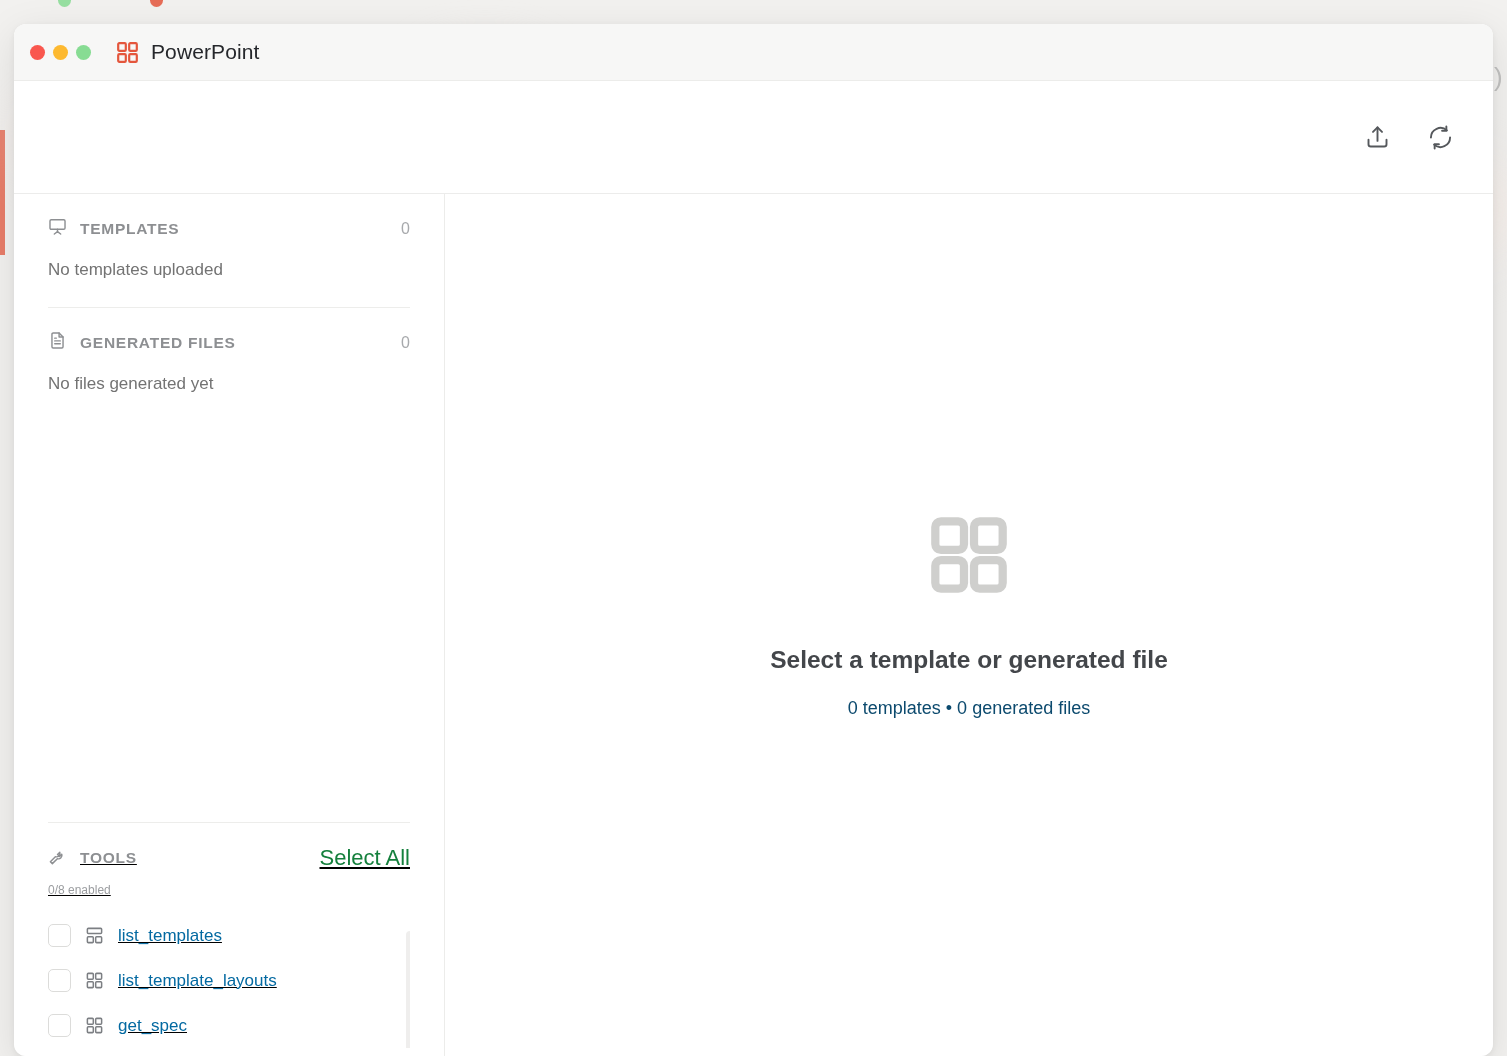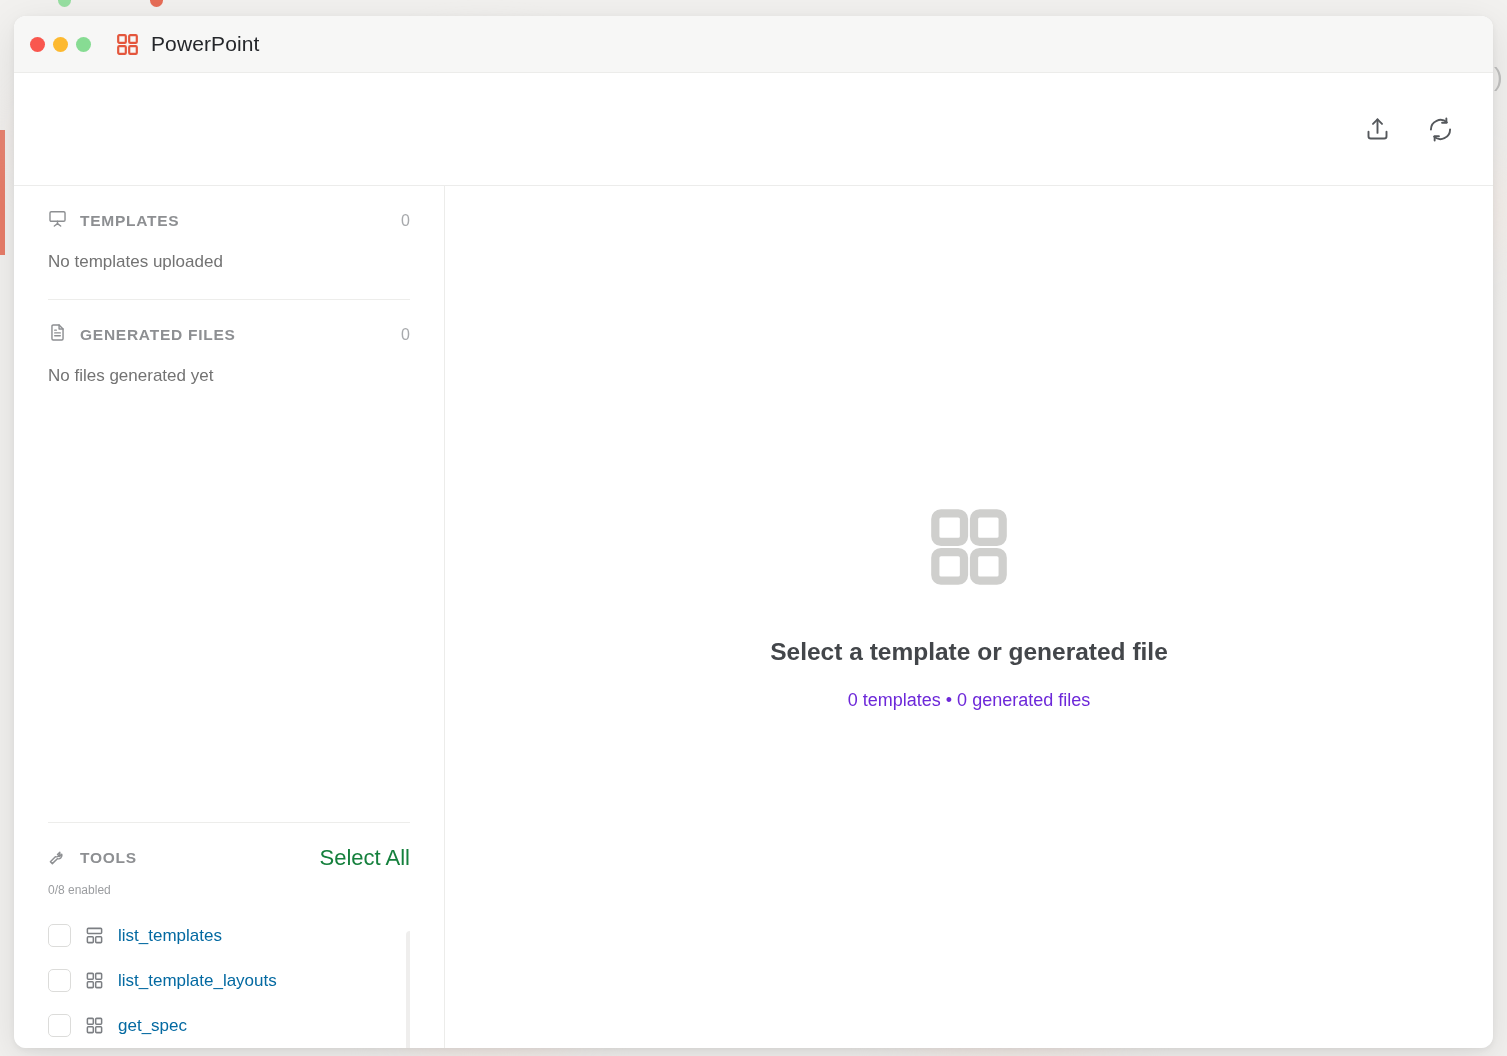--- a/index.html
+++ b/index.html
@@ -40,21 +40,21 @@
   .backdrop .bd-strip {
     position: absolute;
     background: #e4563c;
     opacity: .75;
   }
 
   
   .window {
     position: absolute;
     left: 14px;
-    top: 16px;
+    top: 24px;
     width: 1479px;
     height: 1032px;
     background: #ffffff;
     border-radius: 12px;
     overflow: hidden;
     box-shadow: 0 10px 40px rgba(0,0,0,.10), 0 2px 6px rgba(0,0,0,.06);
   }
 
   
   .titlebar {
@@ -137,21 +137,21 @@
     margin-top: 20px;
     font-size: 17px;
     color: #737373;
     padding-bottom: 27px;
   }
   .divider { height: 1px; background: #ededeb; margin: 0 34px; }
 
   .spacer { flex: 1; }
 
   
-  .tools { padding: 22px 34px 0 34px; }
+  .tools { padding: 22px 34px 8px 34px; text-decoration: underline; }
   .tools-head { display: flex; align-items: center; gap: 13px; }
   .tools-title {
     font-size: 15.5px;
     font-weight: bold;
     letter-spacing: .75px;
     color: #8d8f92;
     flex: 1;
   }
   .select-all {
     font-size: 22px;
@@ -209,21 +209,21 @@
   .empty-icon { color: #cfcfcd; display: flex; justify-content: center; }
   .empty-title {
     margin-top: 48px;
     font-size: 24.5px;
     color: #43464a;
     font-weight: bold;
   }
   .empty-sub {
     margin-top: 24px;
     font-size: 18px;
-    color: #6d28d9;
+    color: #0c4a6e;
   }
 </style>
 </head>
 <body>
 
 <div class="backdrop">
   <div class="bd-dot" style="left:58px;  top:-6px; background:#87dc93;"></div>
   <div class="bd-dot" style="left:150px; top:-6px; background:#e4563c;"></div>
   <div class="bd-strip" style="left:0; top:130px; width:5px; height:125px;"></div>
   <div class="bd-glyph" style="left:1494px; top:62px;">)</div>

